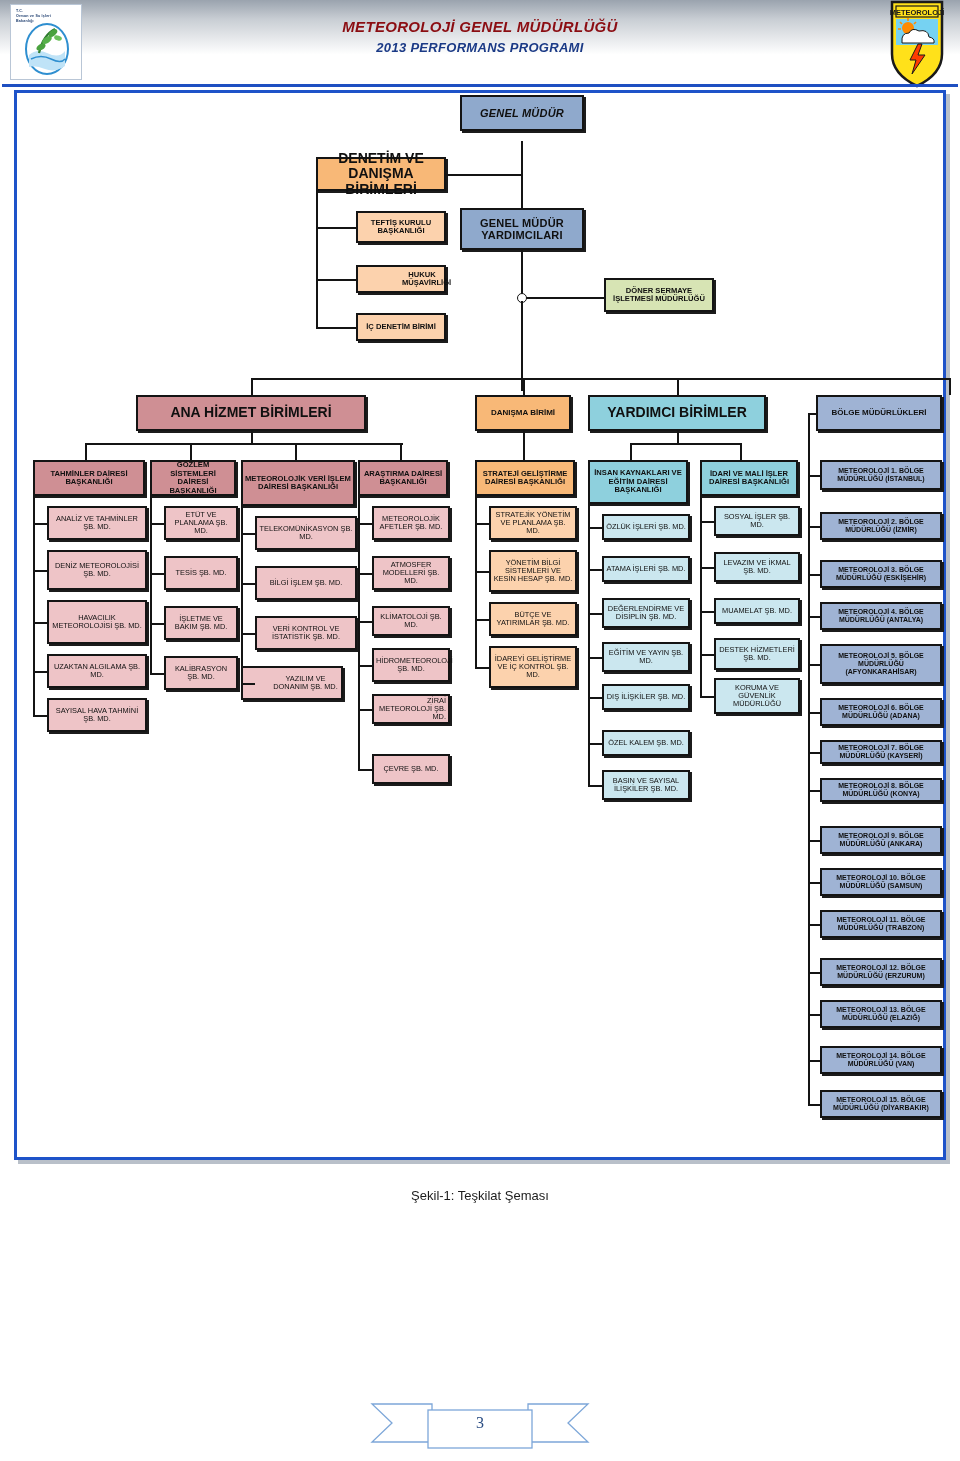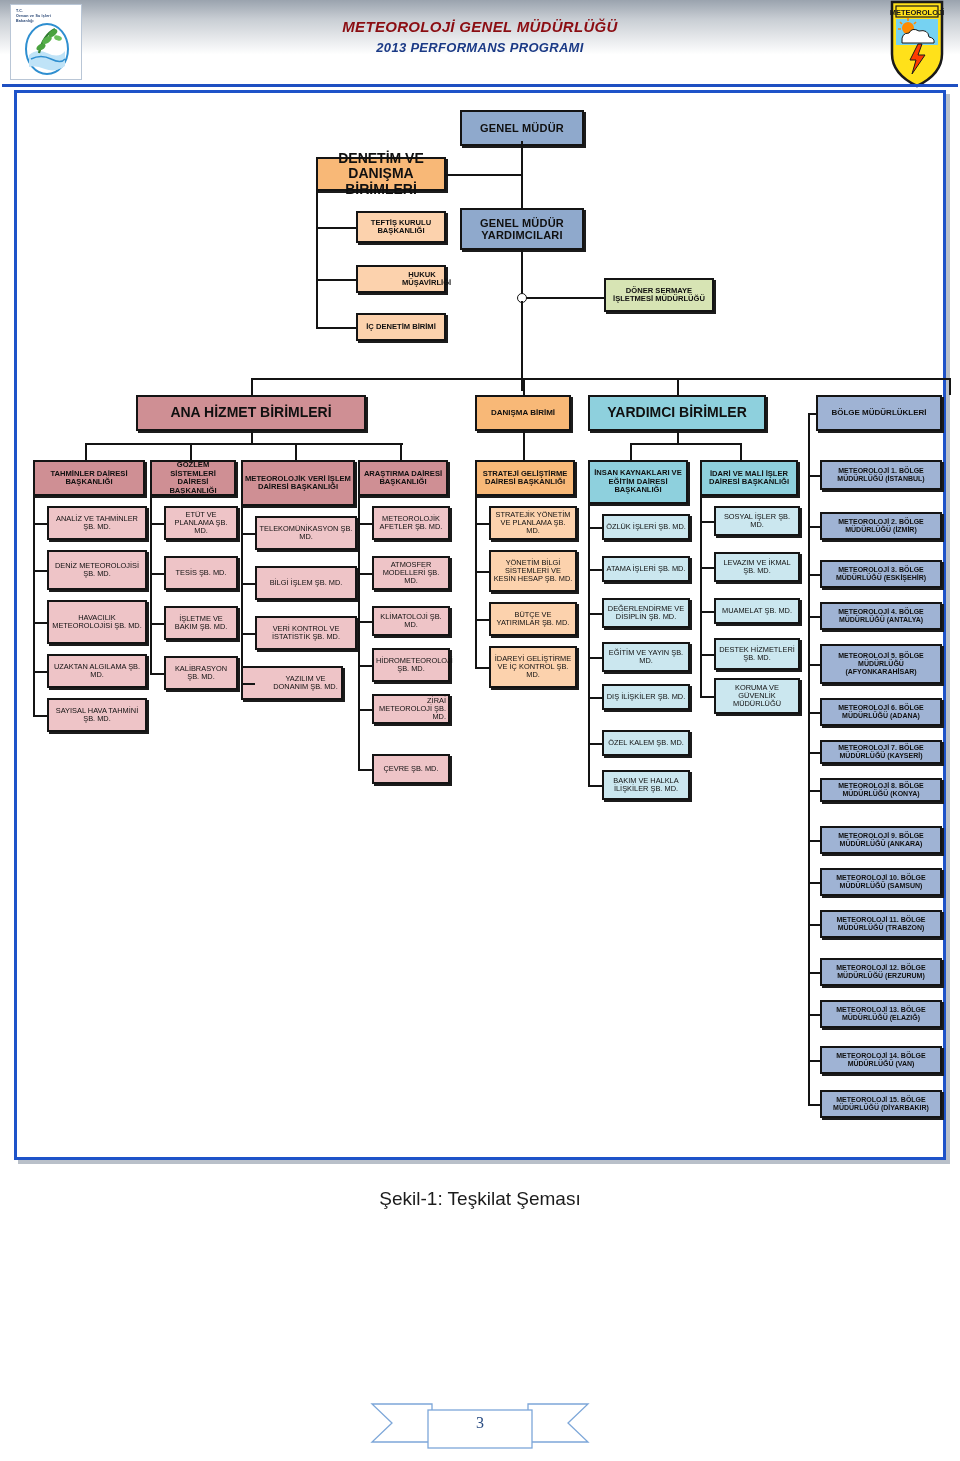--- a/index.html
+++ b/index.html
@@ -85,21 +85,21 @@
   .leafb{font-size:7px;font-weight:bold;}
 
   
   .ln{position:absolute;background:#141414;}
   .lnh{height:1.5px;}
   .lnv{width:1.5px;}
 
   
   #caption{
     position:absolute;left:0;top:1188px;width:960px;text-align:center;
-    font-size:19px;color:#1c1c1c;font-family:"Liberation Sans", sans-serif;
+    font-size:13px;color:#1c1c1c;font-family:"Liberation Sans", sans-serif;
   }
 
   
   #page-banner{position:absolute;left:370px;top:1392px;width:220px;height:62px;}
   #page-banner .pgnum{
     position:absolute;left:0;top:0;width:220px;height:62px;
     display:flex;align-items:center;justify-content:center;
     font-size:16px;color:#2a4c82;font-family:"Liberation Serif", serif;
   }
 </style>
@@ -148,21 +148,21 @@
     </div>
   </div>
   <div id="header-rule"></div>
 </div>
 
 <div id="chart-shadow"></div>
 <div id="gray-strip"></div>
 <div id="chart-frame"></div>
 
 <div id="chart-layer">
-    <div class="node blue-dark lvl1" style="left: 460px; top: 110px; width: 124px; height: 36px;">
+    <div class="node blue-dark lvl1" style="left: 460px; top: 95px; width: 124px; height: 36px; font-style: italic;">
       <span>GENEL MÜDÜR</span>
     </div>
     <div class="ln lnv" style="left: 521px; top: 141px; height: 80px;"></div>
     <div class="node blue-dark lvl1" style="left: 460px; top: 208px; width: 124px; height: 42px;">
       <span>GENEL MÜDÜR YARDIMCILARI</span>
     </div>
     <div class="node orange lvl2" style="left: 316px; top: 157px; width: 130px; height: 34px;">
       <span>DENETİM VE DANIŞMA BİRİMLERİ</span>
     </div>
     <div class="ln lnh" style="left: 446px; top: 174px; width: 75px;"></div>
@@ -337,21 +337,21 @@
     <div class="ln lnh" style="left: 588px; top: 657px; width: 14px;"></div>
     <div class="node teal-light leaf" style="left: 602px; top: 684px; width: 88px; height: 26px;">
       <span>DIŞ İLİŞKİLER ŞB. MD.</span>
     </div>
     <div class="ln lnh" style="left: 588px; top: 697px; width: 14px;"></div>
     <div class="node teal-light leaf" style="left: 602px; top: 730px; width: 88px; height: 26px;">
       <span>ÖZEL KALEM ŞB. MD.</span>
     </div>
     <div class="ln lnh" style="left: 588px; top: 743px; width: 14px;"></div>
     <div class="node teal-light leaf" style="left: 602px; top: 770px; width: 88px; height: 30px;">
-      <span>BAKIM VE HALKLA İLİŞKİLER ŞB. MD.</span>
+      <span>BASIN VE SAYISAL İLİŞKİLER ŞB. MD.</span>
     </div>
     <div class="ln lnh" style="left: 588px; top: 785px; width: 14px;"></div>
     <div class="ln lnv" style="left: 588px; top: 482px; height: 303px;"></div>
     <div class="node teal lvl3" style="left: 700px; top: 460px; width: 98px; height: 36px;">
       <span>İDARİ VE MALİ İŞLER DAİRESİ BAŞKANLIĞI</span>
     </div>
     <div class="node teal-light leaf" style="left: 714px; top: 506px; width: 86px; height: 30px;">
       <span>SOSYAL İŞLER ŞB. MD.</span>
     </div>
     <div class="ln lnh" style="left: 700px; top: 521px; width: 14px;"></div>

